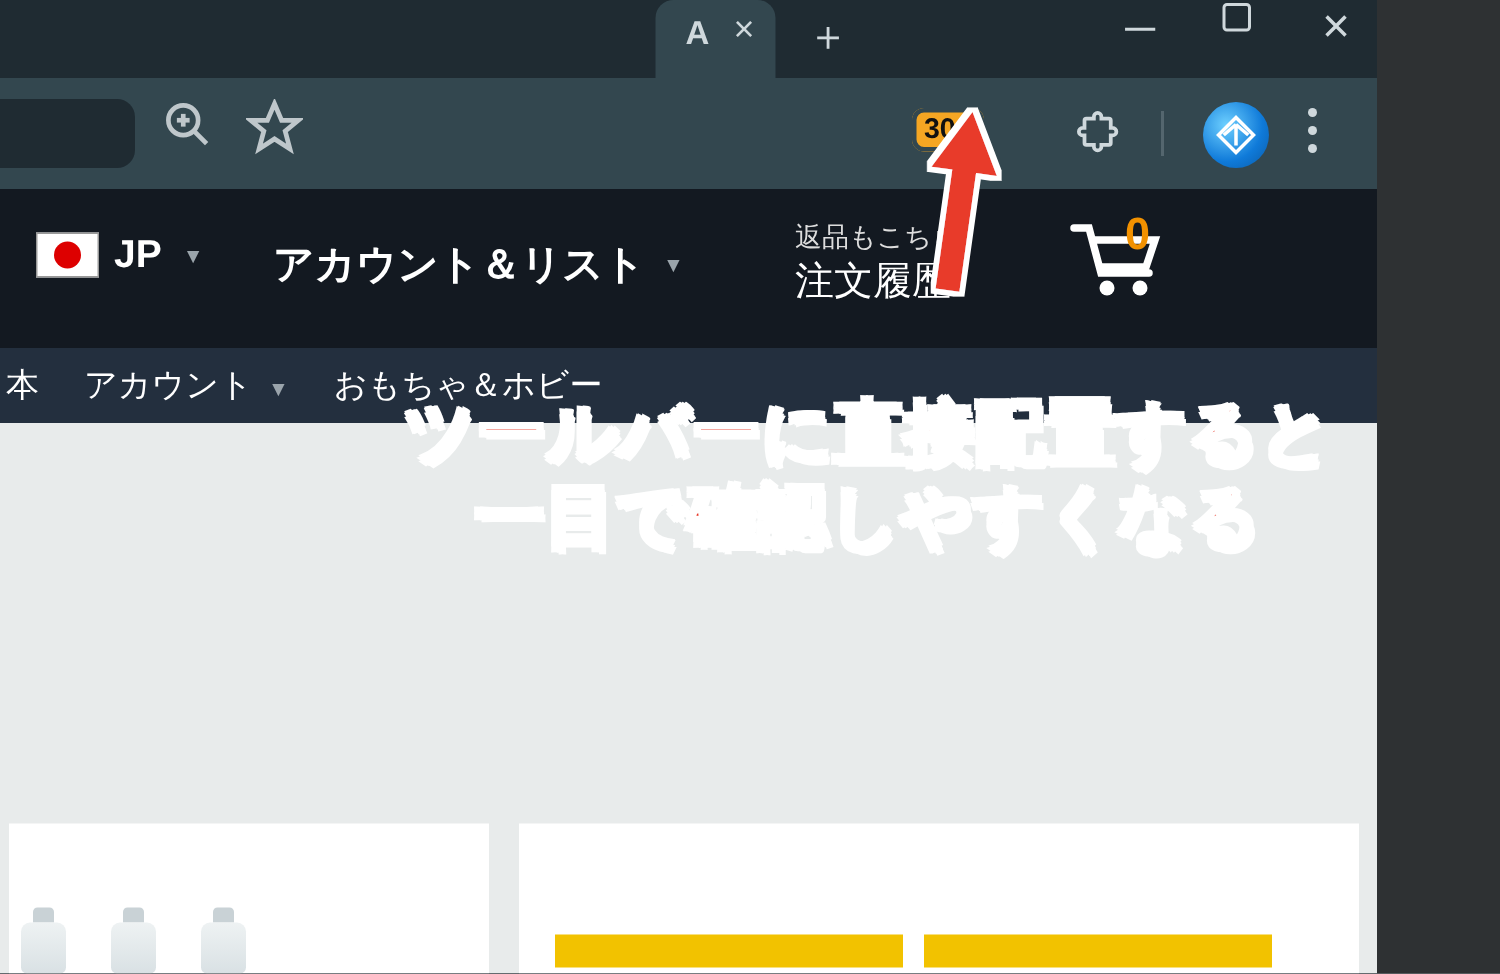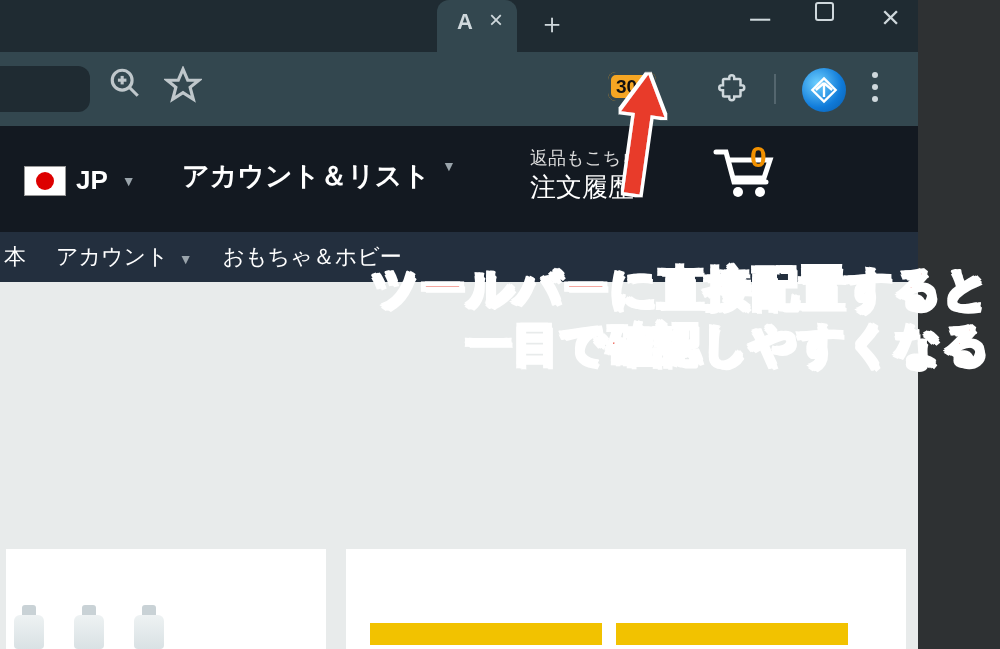--- a/index.html
+++ b/index.html
@@ -28,26 +28,26 @@
   .divider { position:absolute; left:774px; top:22px; width:2px; height:30px; background:#54666e;}
   .puzzle { position:absolute; left:718px; top:22px; width:32px; height:32px; color:#cfd8dc;}
   .nav-ext { position:absolute; left:802px; top:16px; width:44px; height:44px; border-radius:50%;
     background: radial-gradient(circle at 35% 35%, #6ed0ff 0%, #0f7ad9 60%, #0b5aa6 100%);
     display:flex; align-items:center; justify-content:center; color:#fff; font-size:26px; font-weight:bold;
   }
   .dots { position:absolute; left:872px; top:20px; display:flex; flex-direction:column; gap:6px;}
   .dots span{ width:6px; height:6px; background:#cfd8dc; border-radius:50%; display:block;}
   
   .amz-nav { position:relative; height:106px; width:100%; background:#131921; color:#fff; display:flex; align-items:center; }
-  .flagbox { position:absolute; left:24px; top:28px; display:flex; align-items:center; gap:10px;margin-top:11px;}
+  .flagbox { position:absolute; left:24px; top:28px; display:flex; align-items:center; gap:10px;}
   .flag { width:42px; height:30px; background:#fff; border:1px solid #999; display:flex; align-items:center; justify-content:center;}
   .flag .redcircle{ width:18px; height:18px; background:#d00; border-radius:50%;}
   .jp { font-weight:800; font-size:26px; }
   .drop { font-size:14px; color:#9aa4ab; margin-left:4px;}
-  .acct { position:absolute; left:182px; top:32px; font-weight:800; font-size:27px; display:flex; align-items:flex-start; gap:8px;}
+  .acct { position:absolute; left:182px; top:32px; font-weight:800; font-size:27px; display:flex; align-items:center; gap:8px;}
   .orders { position:absolute; left:530px; top:20px; }
   .orders .l1 { font-size:18px; color:#ddd; }
   .orders .l2 { font-size:26px; font-weight:400; }
   .cart { position:absolute; left:712px; top:20px; display:flex; align-items:flex-end; gap:6px;}
   .cart-icon { position:relative; width:64px; height:52px;}
   .cart-count { position:absolute; left:38px; top:-6px; color:#f29100; font-weight:900; font-size:30px;}
   .cart-label{ font-weight:800; font-size:27px; }
   
   .amz-sub { position:relative; height:50px; width:100%; background:#232f3e; color:#fff; display:flex; align-items:center; font-size:22px; gap:30px; padding-left:0;}
   .amz-sub .item1 { margin-left:4px; }
@@ -59,21 +59,21 @@
   .bottles { position:absolute; left:6px; bottom:0; display:flex; gap:26px; }
   .bottle { width:34px; height:44px; }
   .bottle .cap { width:14px; height:10px; background:#c9d2d6; margin:0 auto; border-radius:3px 3px 0 0;}
   .bottle .body { width:30px; height:34px; background:linear-gradient(#eef2f3,#d9e1e4); margin:0 auto; border-radius:6px 6px 4px 4px;}
   .yellowbar { position:absolute; height:22px; background:#f2c200; bottom:4px; }
   .yb1 { left:370px; width:232px; }
   .yb2 { left:616px; width:232px; }
   .sideblack { position:absolute; right:0; top:0; width:82px; height:649px; background:#2e3133;}
   
   .arrow { position:absolute; left:590px; top:64px; width:90px; height:130px; pointer-events:none; z-index:50;}
-  .annot { position:absolute; left:168px; top:260px; right:10px; text-align:right;
+  .annot { position:absolute; left:168px; top:260px; right:10px; text-align:center;
     font-weight:900; font-size:46px; line-height:1.22; color:#e83a2a;
     -webkit-text-stroke:3px #fff; text-stroke:3px #fff;
     text-shadow: -2px -2px 0 #fff,2px -2px 0 #fff,-2px 2px 0 #fff,2px 2px 0 #fff, 3px 3px 0 #fff;
     z-index:60; pointer-events:none;
     letter-spacing:1px;
   }
   svg { display:block; }
 </style>
 </head>
 <body>

